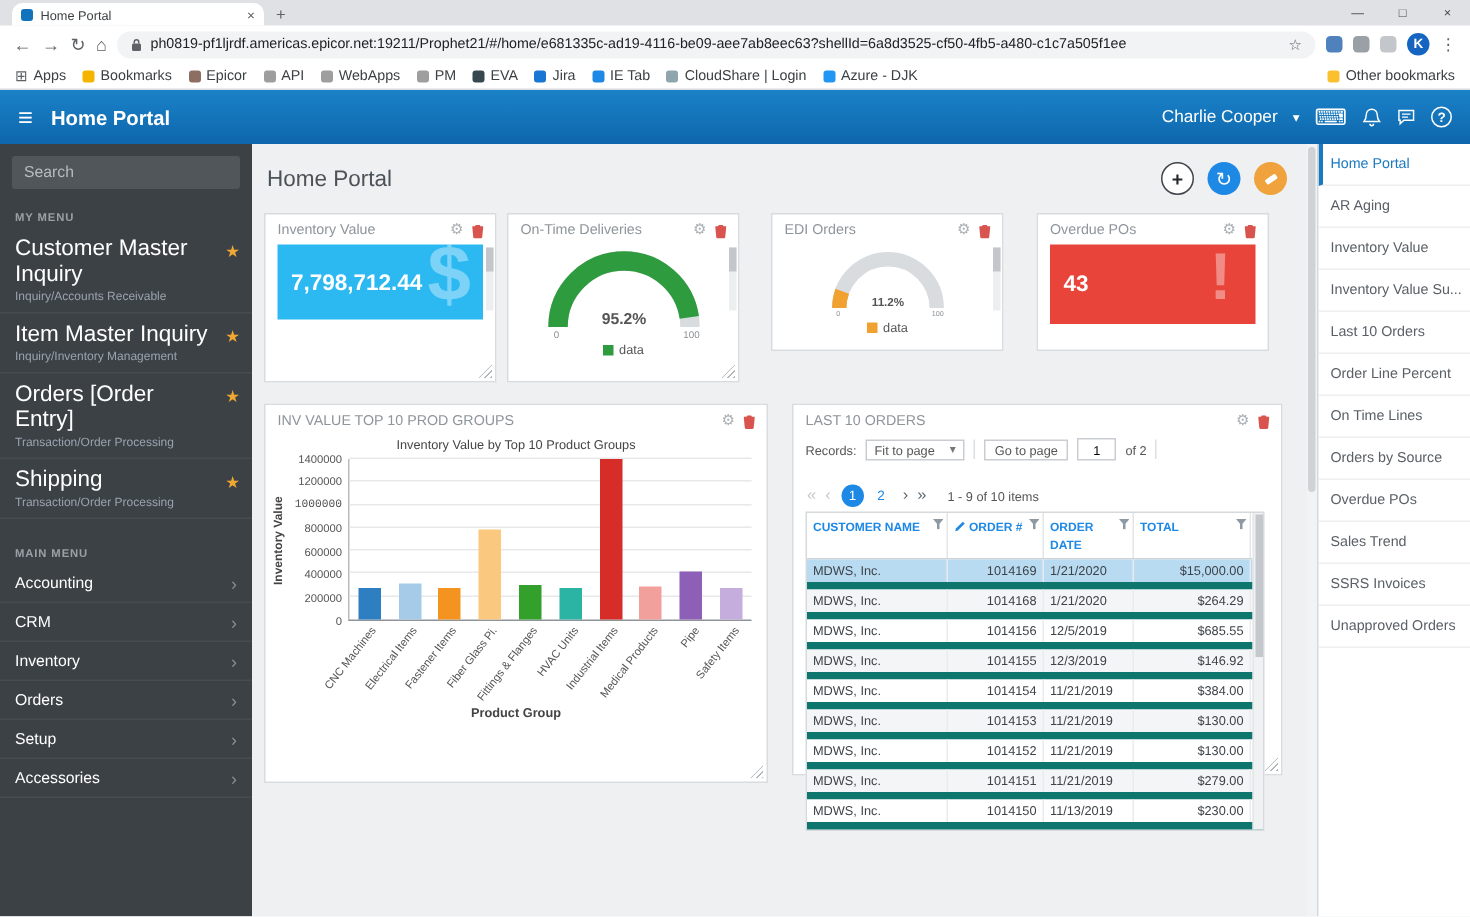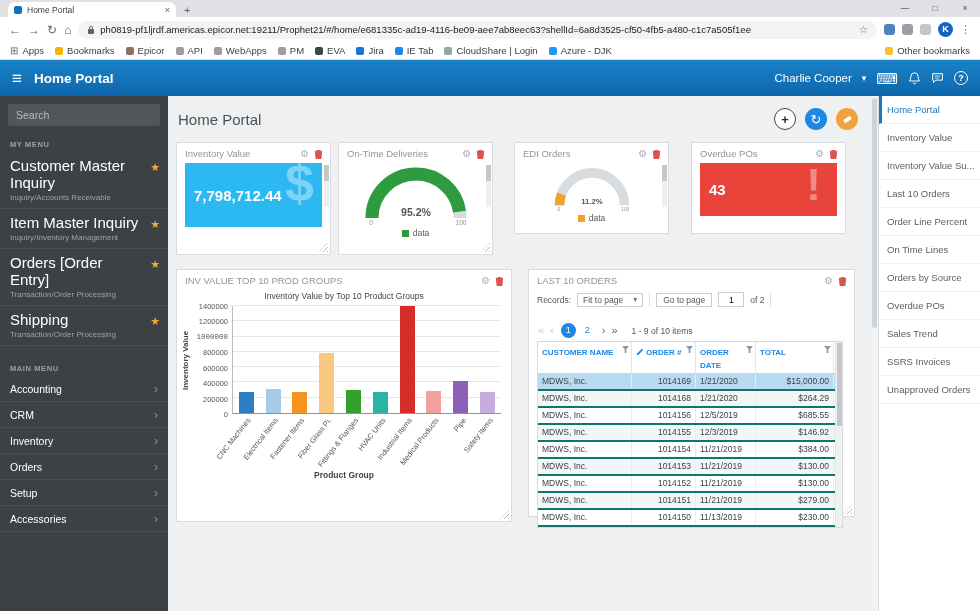--- a/index.html
+++ b/index.html
@@ -81,21 +81,21 @@
   .card-title { flex:1; font-size:9.5px; color:#8e959b; white-space:nowrap; overflow:hidden; }
   .gear { color:#aab0b5; font-size:10px; line-height:1; cursor:pointer; }
   .trash { display:flex; cursor:pointer; }
   .resize-grip { position:absolute; right:2px; bottom:2px; width:9px; height:9px;
     background:repeating-linear-gradient(-45deg,#b4b8bb 0 1px,transparent 1px 3px);
     clip-path:polygon(100% 0,100% 100%,0 100%); }
   .mini-scroll { position:absolute; right:1px; top:22px; width:5px; height:42px; background:#eceeef; }
   .mini-scroll i { display:block; width:5px; height:16px; background:#c3c7cb; }
 
   
-  .tile { margin:1px 8px 0; height:64px; position:relative; display:flex; align-items:center; padding-left:9px; overflow:hidden; }
+  .tile { margin:1px 8px 0; height:50px; position:relative; display:flex; align-items:center; padding-left:9px; overflow:hidden; }
   .tile-value { color:#fff; font-size:15px; font-weight:bold; z-index:1; }
   .tile-mark { position:absolute; right:8px; top:-8px; font-size:52px; font-weight:bold; color:rgba(255,255,255,.38); line-height:1.1; }
   .c-ov .tile { height:53px; } .c-ov .tile-mark { font-size:44px; top:-2px; right:16px; }
 
   
   .gauge { display:block; margin:0 auto; width:130px; }
   .gauge-sm { width:96px; margin-top:2px; }
   .gauge-track { fill:none; stroke:#d9dcdf; stroke-width:13; }
   .gauge-arc { fill:none; stroke-width:13; }
   .gauge text { text-anchor:middle; }
@@ -135,21 +135,21 @@
   .pg-num { min-width:15px; height:15px; border-radius:50%; font-size:9px; text-align:center; line-height:15px; color:#1e88e5; cursor:pointer; }
   .pg-num.cur { background:#1e88e5; color:#fff; }
   .range-info { margin-left:9px; font-size:8.5px; color:#555; }
   .grid { position:relative; margin:1px 8px 0; border:1px solid #d7dadd; width:306px; background:#fff; }
   .grid-head { display:flex; border-bottom:1px solid #cfd3d6; }
   .th { position:relative; padding:3px 11px 3px 4px; border-right:1px solid #e3e5e7; min-height:27px; cursor:pointer; }
   .th-label { font-size:8px; font-weight:bold; color:#1e88e5; line-height:9.5px; display:inline; }
   .funnel { position:absolute; right:2px; top:4px; width:7px; height:7px; background:#8d99a3;
     clip-path:polygon(0 0,100% 0,62% 45%,62% 100%,38% 100%,38% 45%); cursor:pointer; }
   .edit-ic { display:inline-block; margin-right:2px; vertical-align:-1px; }
-  .tr { display:flex; border-bottom:2px solid #0f766e; background:#fff; cursor:pointer; }
+  .tr { display:flex; border-bottom:5px solid #0f766e; background:#fff; cursor:pointer; }
   .tr.alt { background:#f4f5f6; }
   .tr.selected { background:#b9dbf2; }
   .td { height:15px; font-size:8.5px; color:#3d4348; padding:2px 4px 0; border-right:1px solid #e9ebed; white-space:nowrap; overflow:hidden; }
   .td.num { text-align:right; }
   .grid-scroll { position:absolute; right:0; top:0; bottom:0; width:7px; background:#f0f1f2; border-left:1px solid #e3e5e7; }
   .grid-scroll i { display:block; width:5px; margin:1px auto; height:45%; background:#c4c8cc; }
 
   
   .right-panel { width:102px; background:#fff; border-left:1px solid #d7dadd; flex-shrink:0; overflow:hidden; }
   .rp-item { padding:8px 8px; font-size:9.5px; color:#5a6066; border-bottom:1px solid #efefef; cursor:pointer; white-space:nowrap; overflow:hidden; }
@@ -648,20 +648,21 @@
         </div>
       </div>
 
       <div class="main-scrollbar">
           <span></span>
         </div>
     </div>
 
     <div class="right-panel">
         <div class="rp-item active">Home Portal</div>
+        <div class="rp-item">AR Aging</div>
         <div class="rp-item">Inventory Value</div>
         <div class="rp-item">Inventory Value Su...</div>
         <div class="rp-item">Last 10 Orders</div>
         <div class="rp-item">Order Line Percent</div>
         <div class="rp-item">On Time Lines</div>
         <div class="rp-item">Orders by Source</div>
         <div class="rp-item">Overdue POs</div>
         <div class="rp-item">Sales Trend</div>
         <div class="rp-item">SSRS Invoices</div>
         <div class="rp-item">Unapproved Orders</div>

